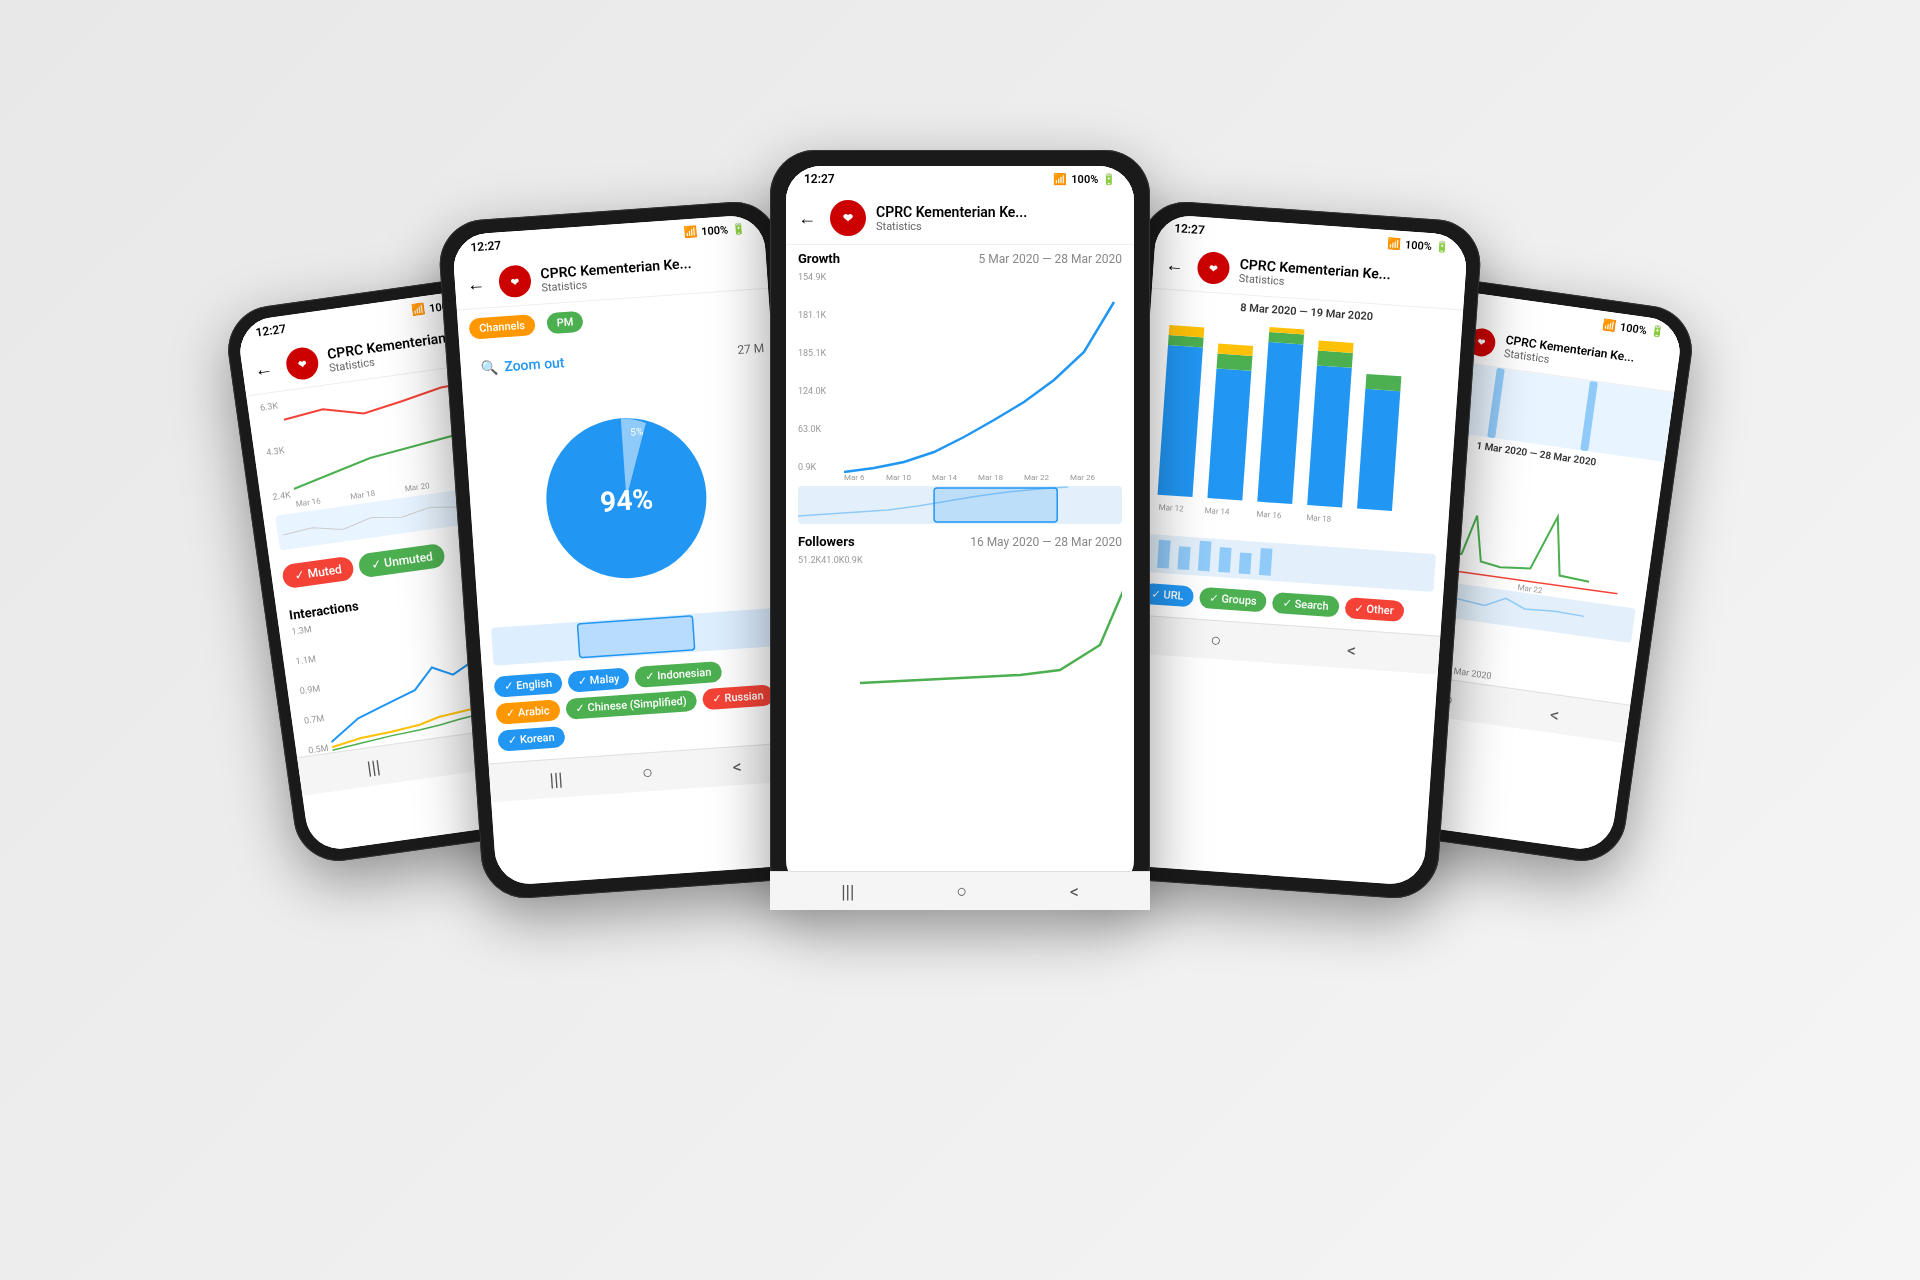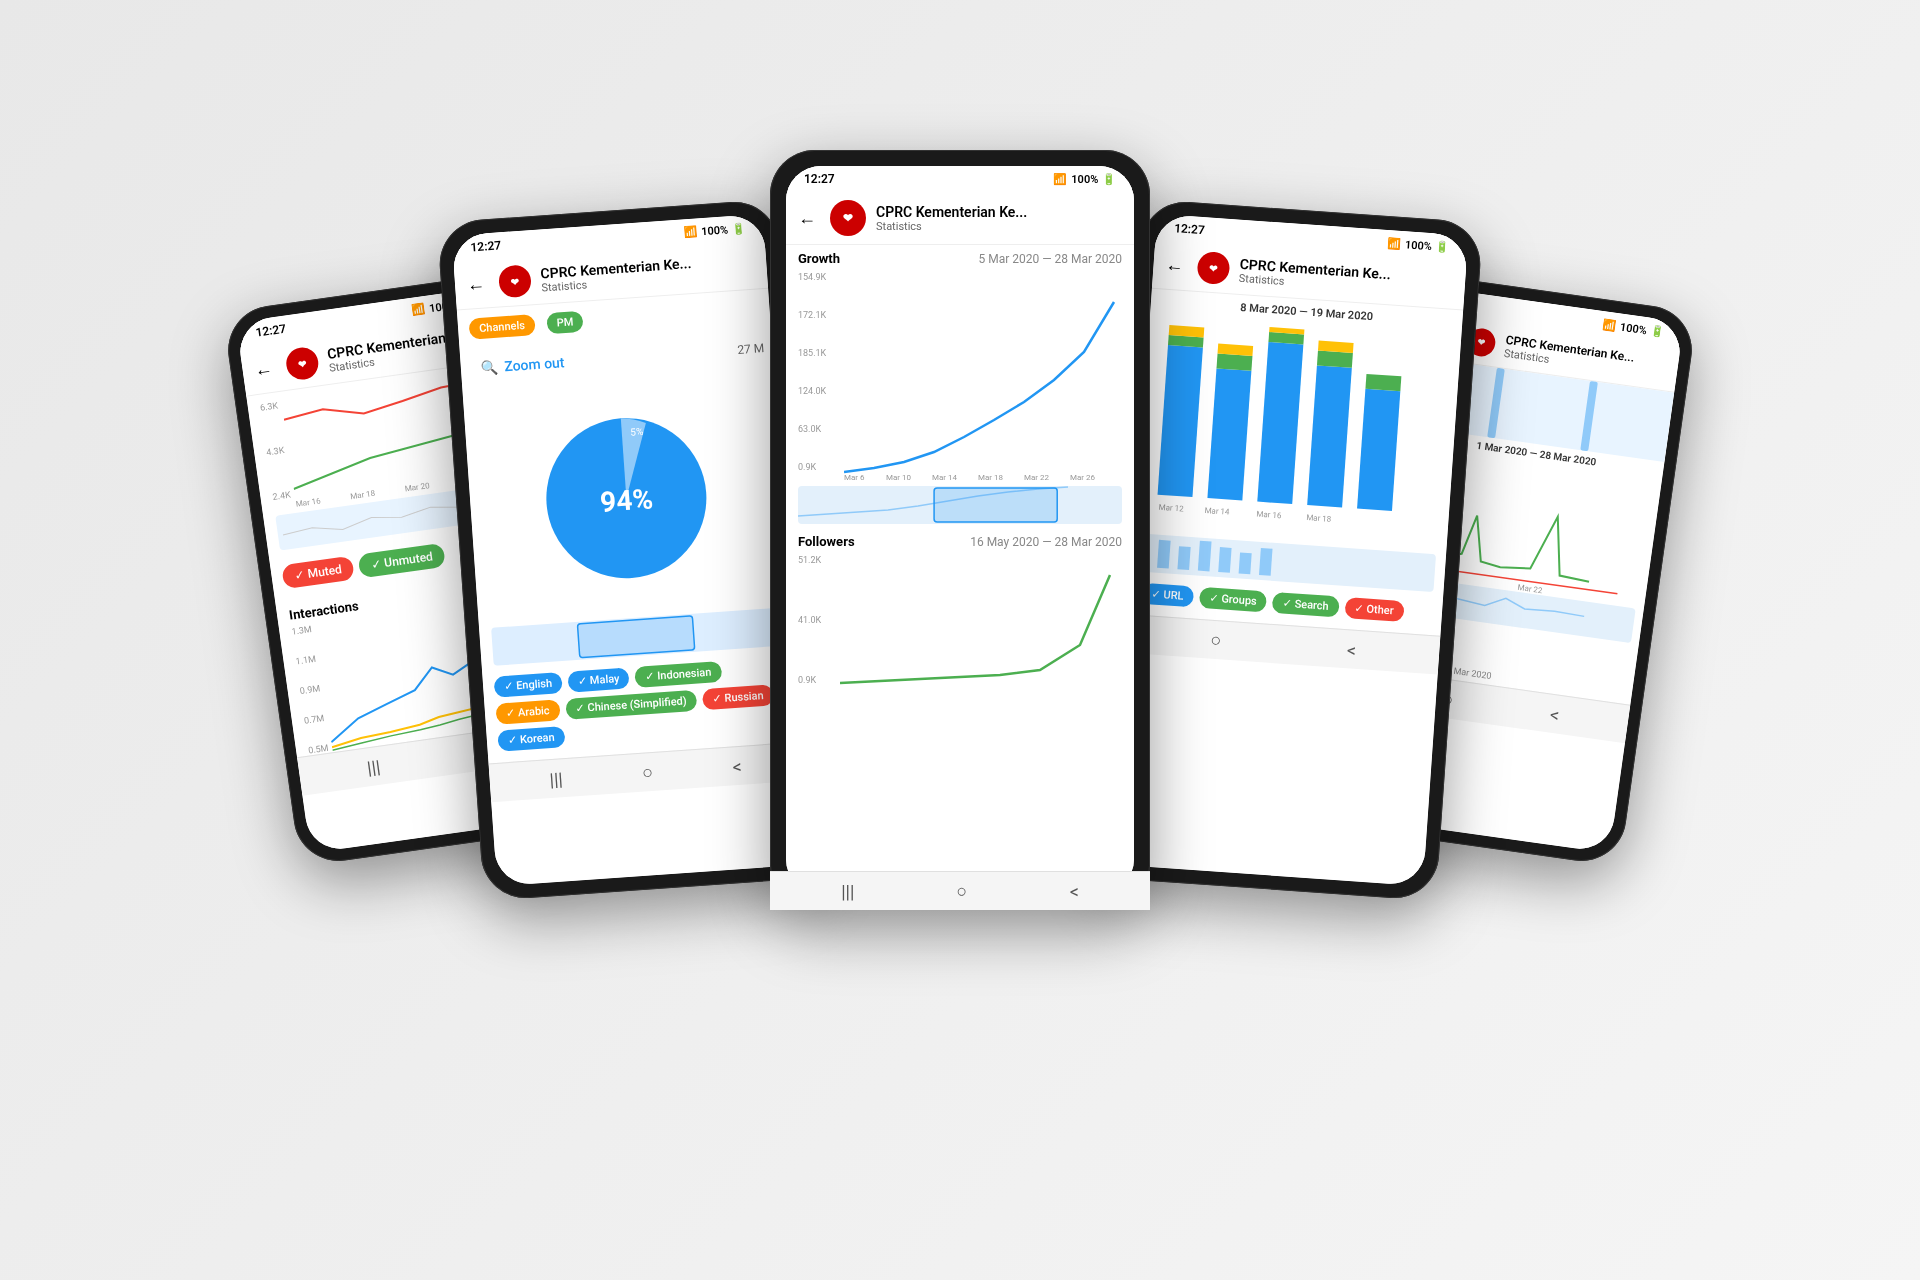--- a/index.html
+++ b/index.html
@@ -449,21 +449,21 @@
         </div>
 
         <div class="chart-range">
           <span class="chart-range-title">Growth</span>
           <span class="chart-range-date">5 Mar 2020 — 28 Mar 2020</span>
         </div>
 
         <div style="padding:0 12px;display:flex;">
           <div style="display:flex;flex-direction:column;justify-content:space-between;margin-right:4px;height:200px;min-width:42px;">
             <span style="font-size:9px;color:#999;">154.9K</span>
-            <span style="font-size:9px;color:#999;">172.1K</span>
+            <span style="font-size:9px;color:#999;">181.1K</span>
             <span style="font-size:9px;color:#999;">185.1K</span>
             <span style="font-size:9px;color:#999;">124.0K</span>
             <span style="font-size:9px;color:#999;">63.0K</span>
             <span style="font-size:9px;color:#999;">0.9K</span>
           </div>
           <svg width="290" height="210">
 
             <polyline points="0,200 30,196 60,190 90,180 120,165 150,148 180,130 210,108 240,80 270,30" fill="none" stroke="#2196F3" stroke-width="2.5"></polyline>
 
             <text x="0" y="208" font-size="8" fill="#999">Mar 6</text>
@@ -481,21 +481,21 @@
             <rect x="42%" y="2" width="38%" height="34" fill="rgba(33,150,243,0.2)" stroke="#2196F3" stroke-width="1.5" rx="3"></rect>
           </svg>
         </div>
 
         <div class="chart-range">
           <span class="chart-range-title">Followers</span>
           <span class="chart-range-date">16 May 2020 — 28 Mar 2020</span>
         </div>
 
         <div style="padding:0 12px;display:flex;">
-          <div style="display:flex;flex-direction:column;justify-content:space-between;margin-right:4px;height:130px;min-width:38px;">
+          <div style="display:flex;flex-direction:row;justify-content:space-between;margin-right:4px;height:130px;min-width:38px;">
             <span style="font-size:9px;color:#999;">51.2K</span>
             <span style="font-size:9px;color:#999;">41.0K</span>
             <span style="font-size:9px;color:#999;">0.9K</span>
           </div>
           <svg width="290" height="135">
 
             <polyline points="0,128 40,126 80,124 120,122 160,120 200,115 240,90 270,20" fill="none" stroke="#4CAF50" stroke-width="2.5"></polyline>
           </svg>
         </div>
 

